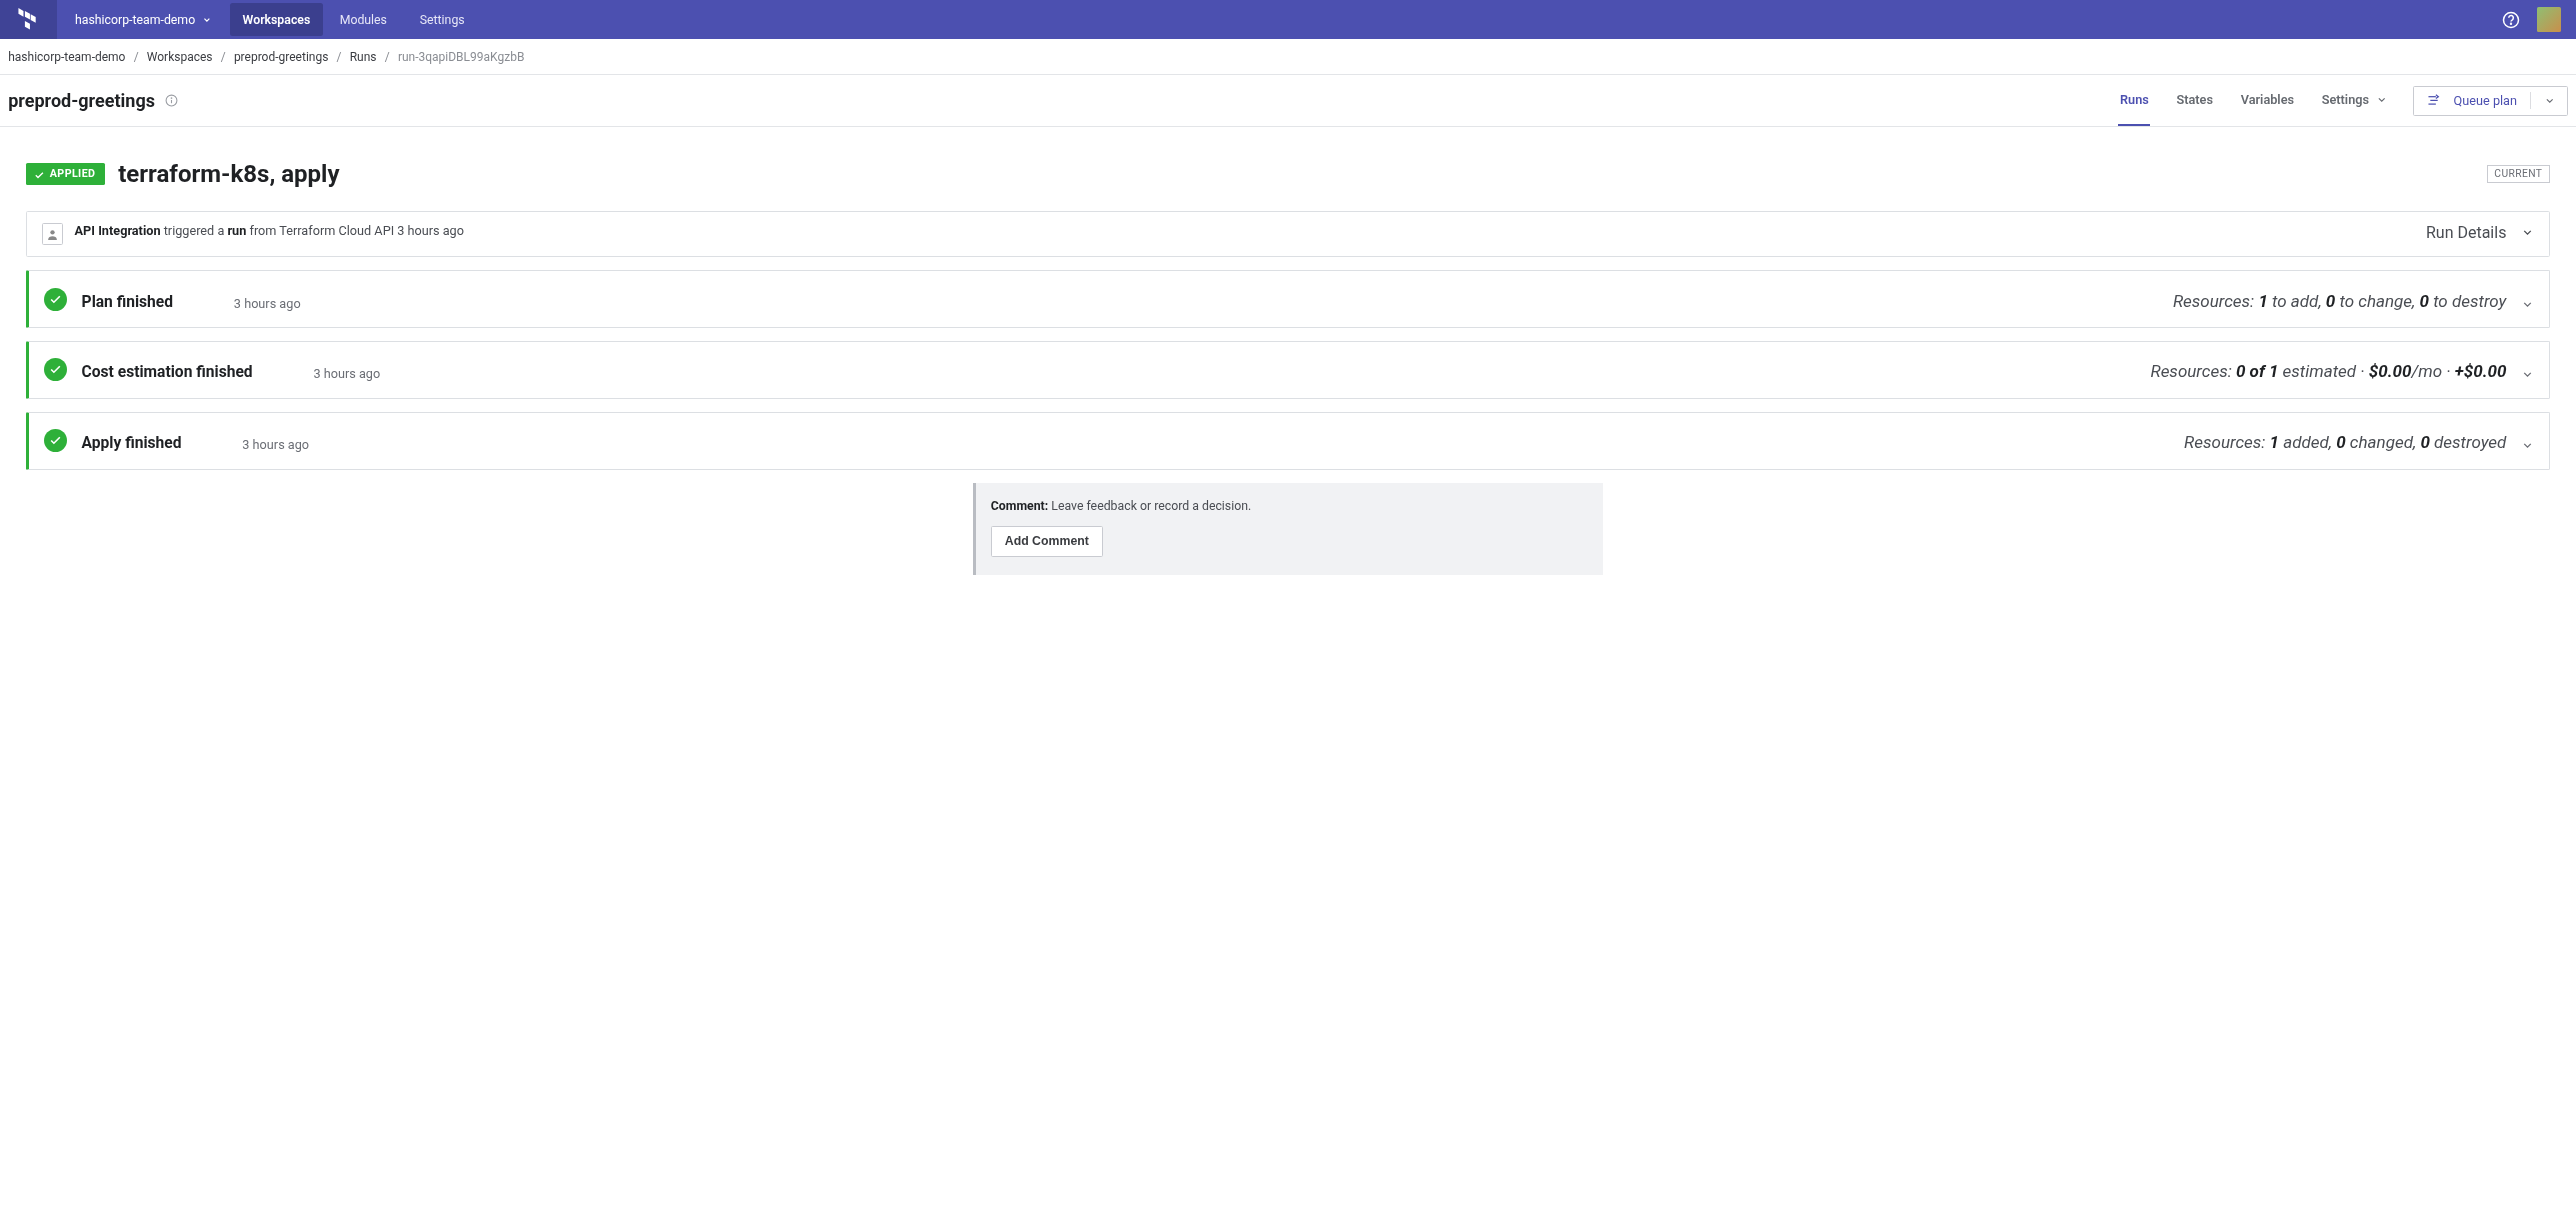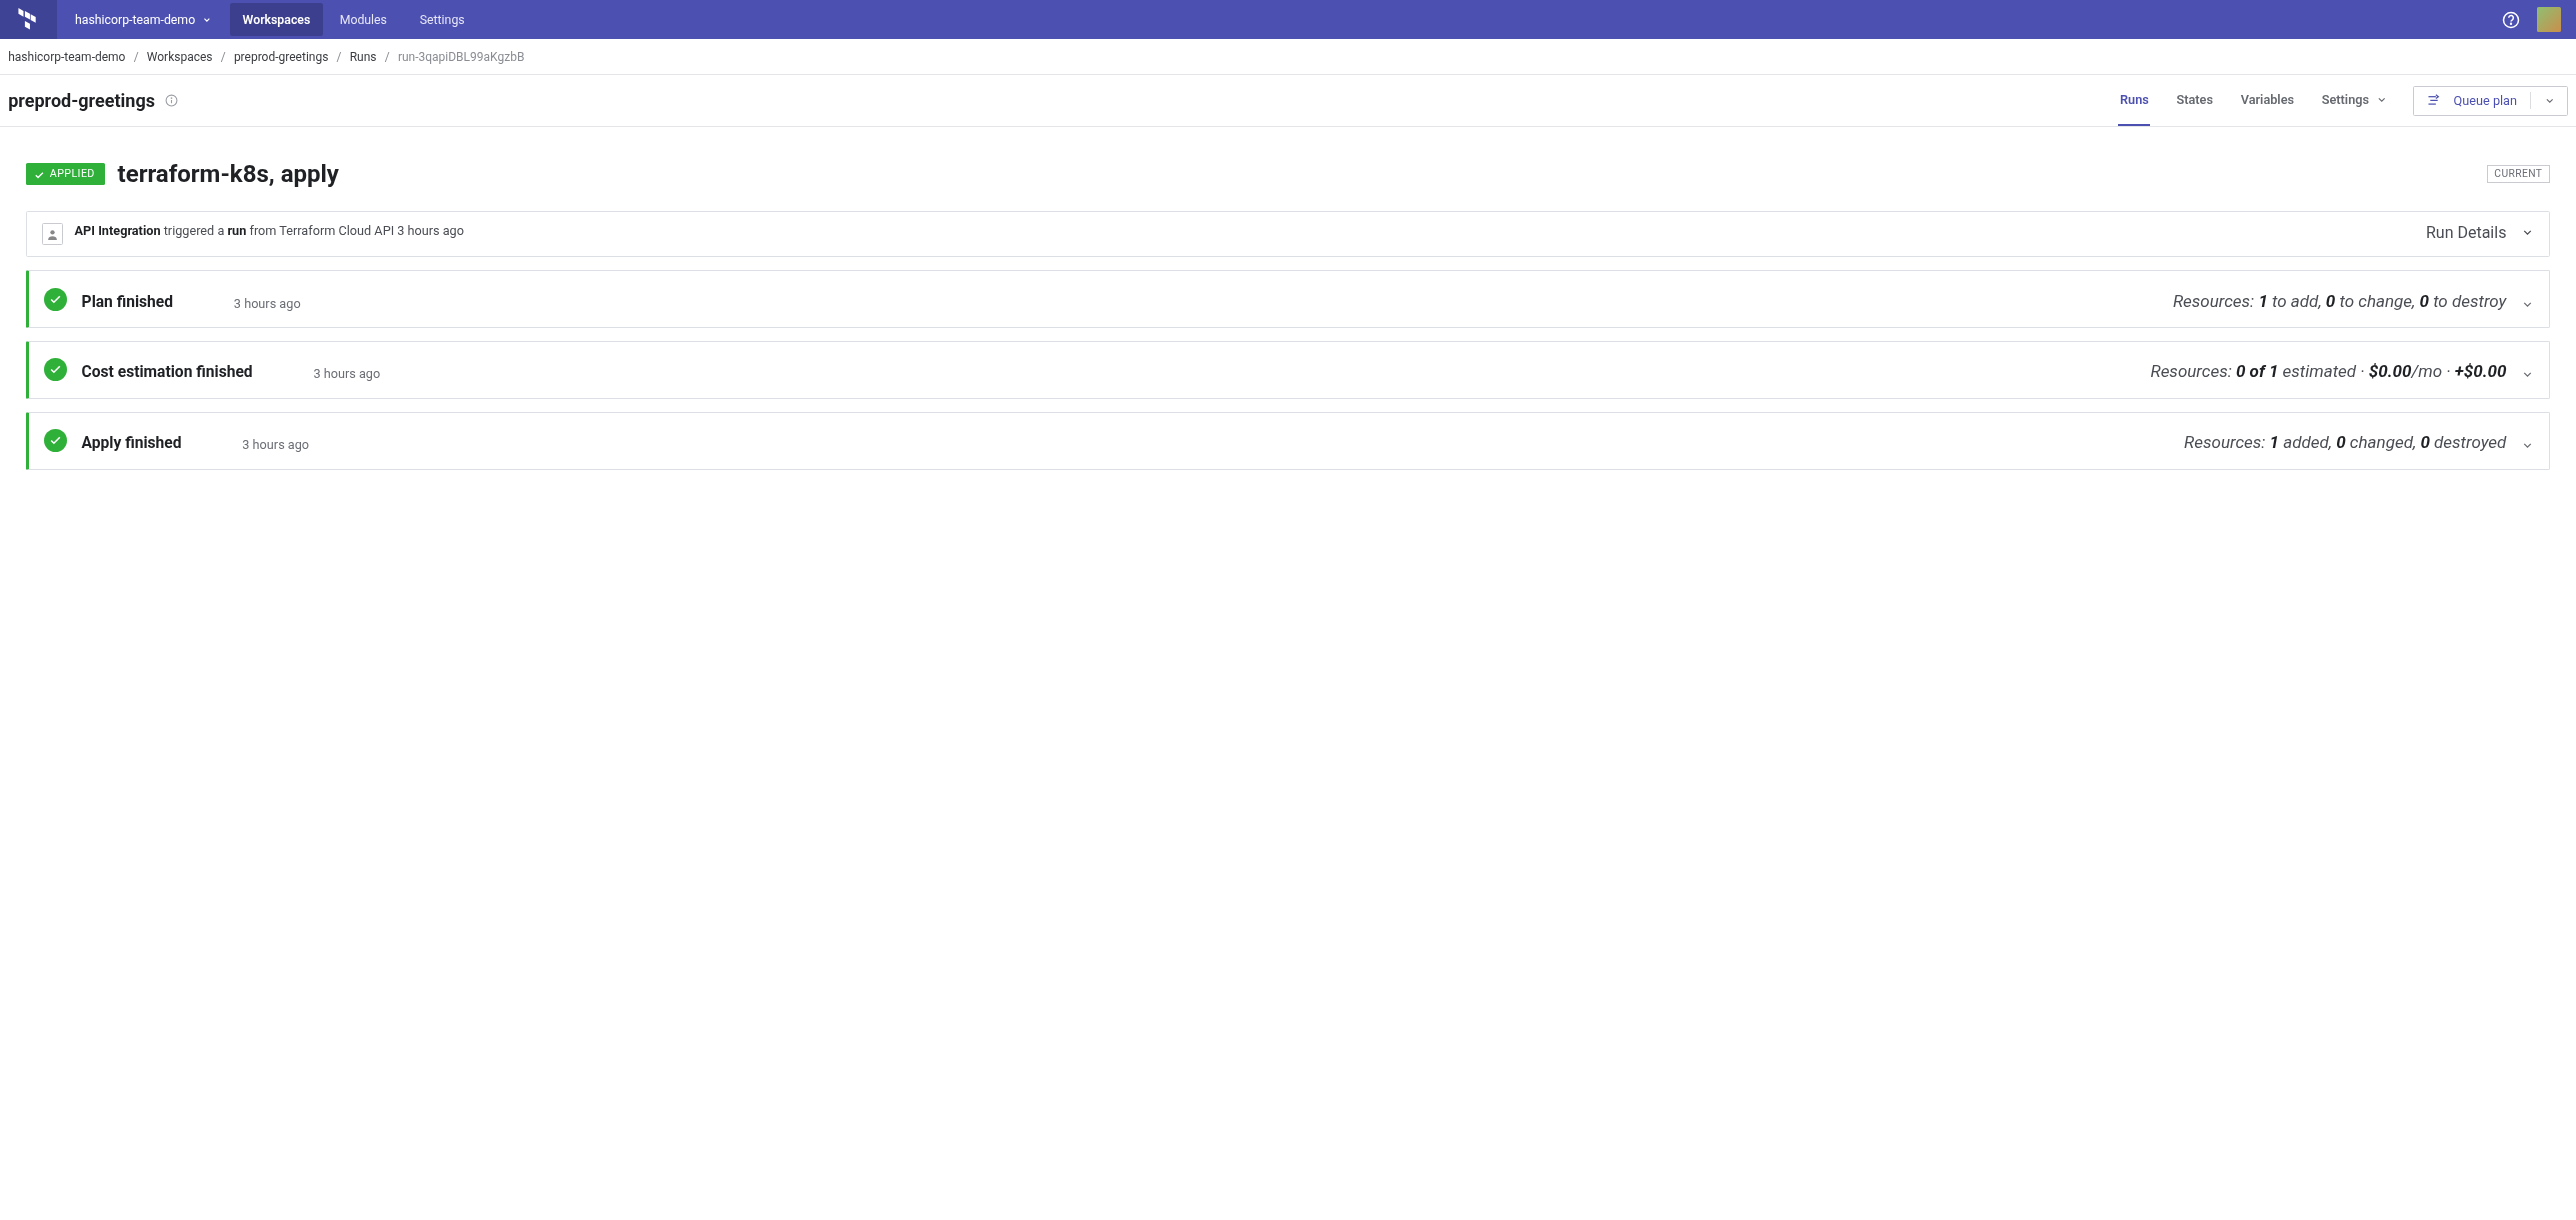--- a/index.html
+++ b/index.html
@@ -98,21 +98,21 @@
   display: flex; align-items: center; padding: 5.7px 11.5px; gap: 13px;
   color: #4c50b0; font-weight: 400; font-size: 12.7px; cursor:pointer;
 }
 .queue-btn .qicon { display:flex; }
 .queue-btn .qsep { width:0.8px; height: 16.4px; background:#dcdde1; }
 
 
 .run-area { padding: 33px 26px 0 26px; }
 .run-header { display:flex; align-items:center; gap: 13px; }
 .status-badge {
-  background: #2eb039; color:#fff; font-weight:400; font-size:10.7px; letter-spacing:0.4px;
+  background: #2eb039; color:#fff; font-weight:700; font-size:10.7px; letter-spacing:0.4px;
   padding: 4.9px 9.8px 4.9px 8.2px; border-radius:1.6px; display:flex; align-items:flex-end; gap:4.9px;
 }
 .run-title { font-size: 24px; font-weight: 700; }
 .run-header-spacer { flex:1; }
 .current-badge { border:0.8px solid #c9cbd1; padding: 1.6px 6.6px; font-size:10.3px; color:#6b6e75; letter-spacing:0.4px; }
 
 .trigger-row {
   margin-top: 23px; border:0.8px solid #dcdfe3; border-radius:1.6px;
   padding: 11.5px 14.8px; display:flex; align-items:flex-start; gap:11.5px;
 }
@@ -320,14 +320,20 @@
         <div class="stage-spacer"></div>
         <span class="stage-res">Resources: <b>1</b> added, <b>0</b> changed, <b>0</b> destroyed</span>
         <span class="stage-chev">
           <svg width="13" height="13" viewBox="0 0 24 24" fill="none" stroke="currentColor" stroke-width="2.5">
             <polyline points="6 9 12 15 18 9"></polyline>
           </svg>
         </span>
       </div>
     </div>
 
+  <div class="comment-box">
+    <div class="comment-label">
+      <b>Comment:</b><span> Leave feedback or record a decision.</span>
+    </div>
+    <button class="add-comment-btn">Add Comment</button>
+  </div>
 </div>
 
 
 </body></html>

